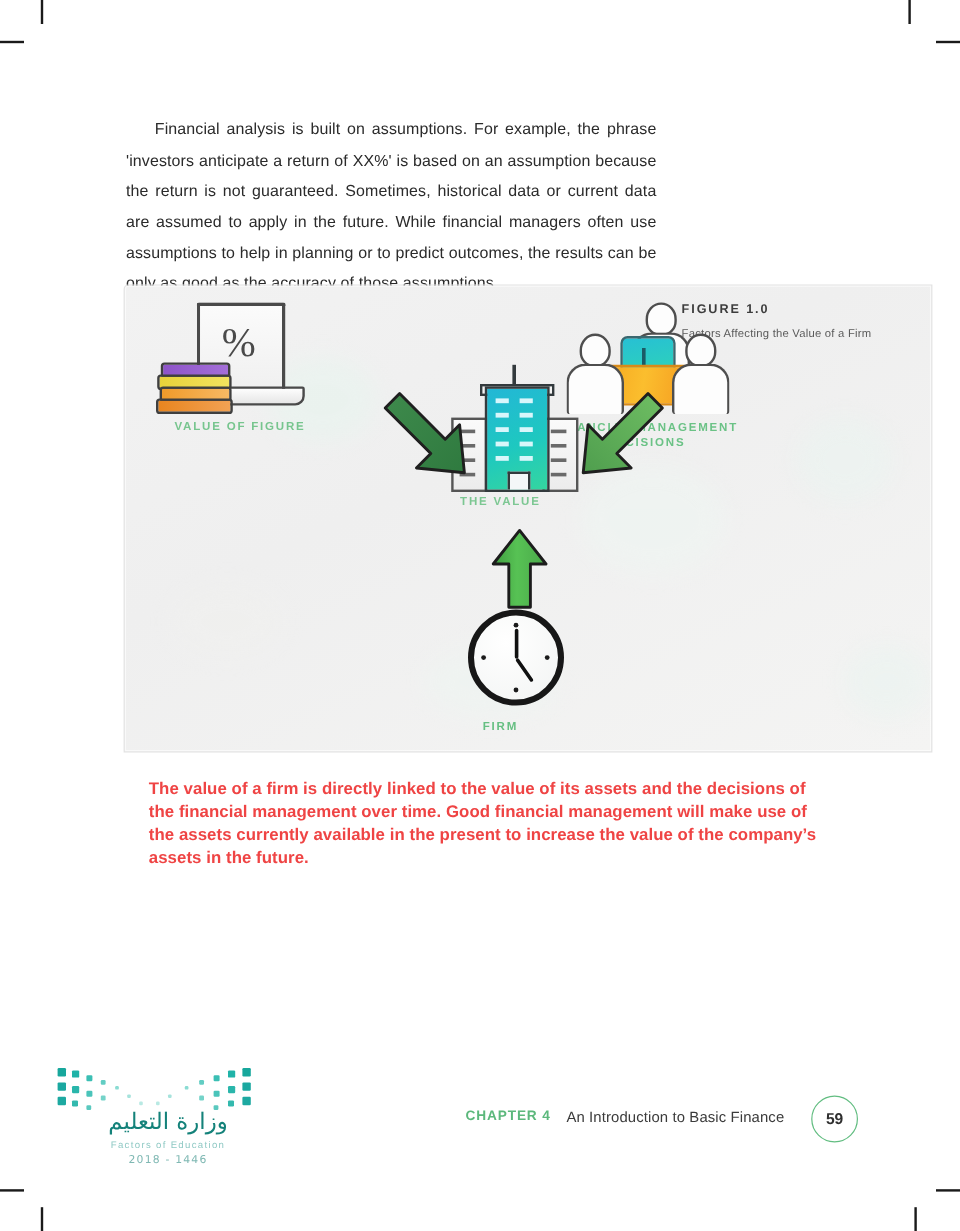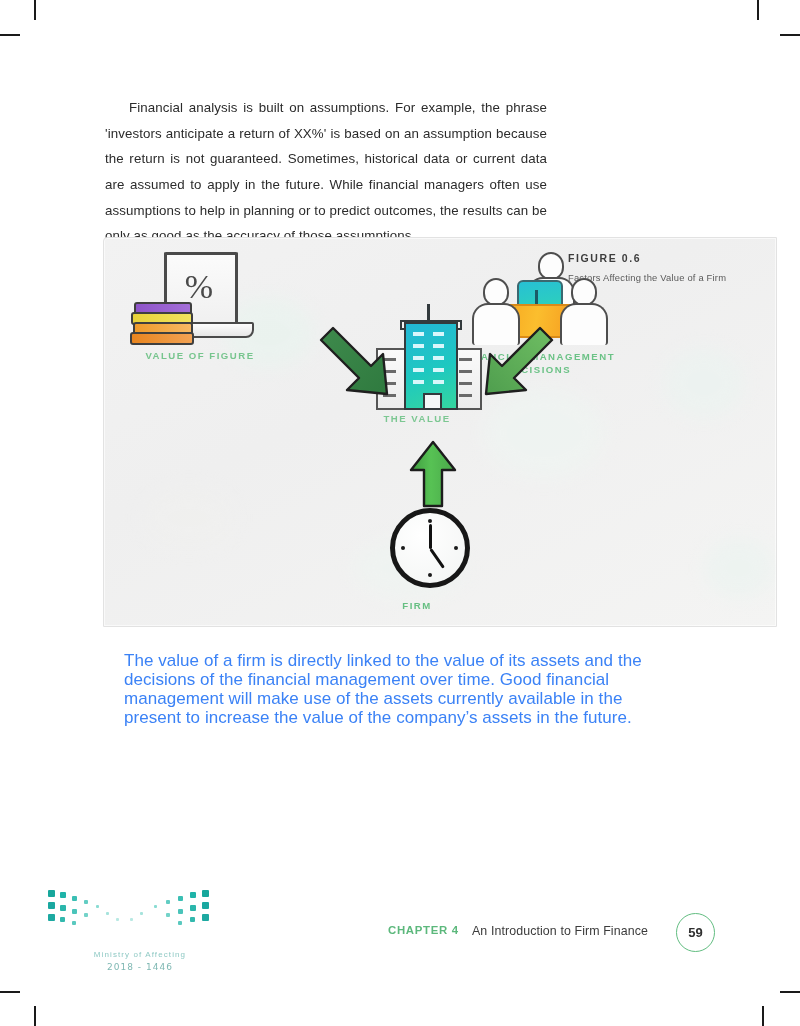--- a/index.html
+++ b/index.html
@@ -155,22 +155,22 @@
   }
   .clock .tick{position:absolute;width:4px;height:4px;border-radius:50%;background:#1b1b1b;}
   .clock .hand{position:absolute;background:#111;transform-origin:bottom center;border-radius:2px;}
 
   
   .arrow{position:absolute;}
 
   
   .fig-caption{
     position:absolute;left:124px;top:634px;width:560px;
-    font-size:17px;font-weight:normal;line-height:19px;
-    color:#3b82f6;letter-spacing:.05px;
+    font-size:14px;font-weight:bold;line-height:19px;
+    color:#ef4444;letter-spacing:.05px;
   }
 
   
   .footer{position:absolute;left:0;top:880px;width:800px;height:120px;}
   .moe-logo{position:absolute;left:48px;top:0px;width:180px;height:105px;}
   .moe-dots{position:absolute;left:0;top:0;width:180px;height:52px;}
   .moe-dot{position:absolute;border-radius:1px;}
   .moe-ar{
     position:absolute;left:4px;top:44px;width:176px;
     font-size:19px;color:#14827a;letter-spacing:1px;
@@ -222,21 +222,21 @@
     <div class="panel-blobs">
       <div class="blob" style="left:120px;top:60px;width:90px;height:70px;background:#e6f5ee;"></div>
       <div class="blob" style="left:380px;top:150px;width:120px;height:90px;background:#eef6f2;"></div>
       <div class="blob" style="left:560px;top:110px;width:80px;height:70px;background:#e9f4f0;"></div>
       <div class="blob" style="left:250px;top:300px;width:110px;height:60px;background:#edf5f1;"></div>
       <div class="blob" style="left:600px;top:300px;width:70px;height:60px;background:#e8f3ef;"></div>
       <div class="blob" style="left:40px;top:250px;width:90px;height:60px;background:#f0f0ee;"></div>
     </div>
 
     <div class="fig-head">
-      <div class="fig-title">FIGURE 0.6</div>
+      <div class="fig-title">FIGURE 1.0</div>
       <div class="fig-sub">Factors Affecting the Value of a Firm</div>
     </div>
 
     <div class="laptop">
       <div class="screen"></div>
       <div class="pct">%</div>
       <div class="base"></div>
     </div>
     <div class="coins" style="position:absolute;left:30px;top:64px;">
       <div class="coin" style="top:0px;background:linear-gradient(90deg,#8e54c9,#a46fd8);"></div>
@@ -368,22 +368,23 @@
         <div class="moe-dot" style="left:118px;top:33px;width:4px;height:4px;background:#74d3c9;"></div>
         <div class="moe-dot" style="left:130px;top:29px;width:5px;height:5px;background:#4ac4ba;"></div>
         <div class="moe-dot" style="left:142px;top:25px;width:6px;height:6px;background:#2ab6ab;"></div>
         <div class="moe-dot" style="left:154px;top:22px;width:7px;height:7px;background:#1aa8a0;"></div>
         <div class="moe-dot" style="left:130px;top:41px;width:4px;height:4px;background:#5ac9bf;"></div>
         <div class="moe-dot" style="left:142px;top:37px;width:5px;height:5px;background:#33b9ae;"></div>
         <div class="moe-dot" style="left:154px;top:34px;width:7px;height:7px;background:#1da9a1;"></div>
         <div class="moe-dot" style="left:92px;top:32px;width:3px;height:3px;background:#a6e3dc;"></div>
         <div class="moe-dot" style="left:82px;top:38px;width:3px;height:3px;background:#b8e9e3;"></div>
       </div>
-      <div class="moe-en">Ministry of Affecting</div>
+      <div class="moe-ar">وزارة التعليم</div>
+      <div class="moe-en">Factors of Education</div>
       <div class="moe-year">2018 - 1446</div>
     </div>
 
     <div class="footer-chapter">CHAPTER 4</div>
-    <div class="footer-title">An Introduction to Firm Finance</div>
+    <div class="footer-title">An Introduction to Basic Finance</div>
     <div class="page-badge">59</div>
   </div>
 
 </div>
 
 </body></html>

